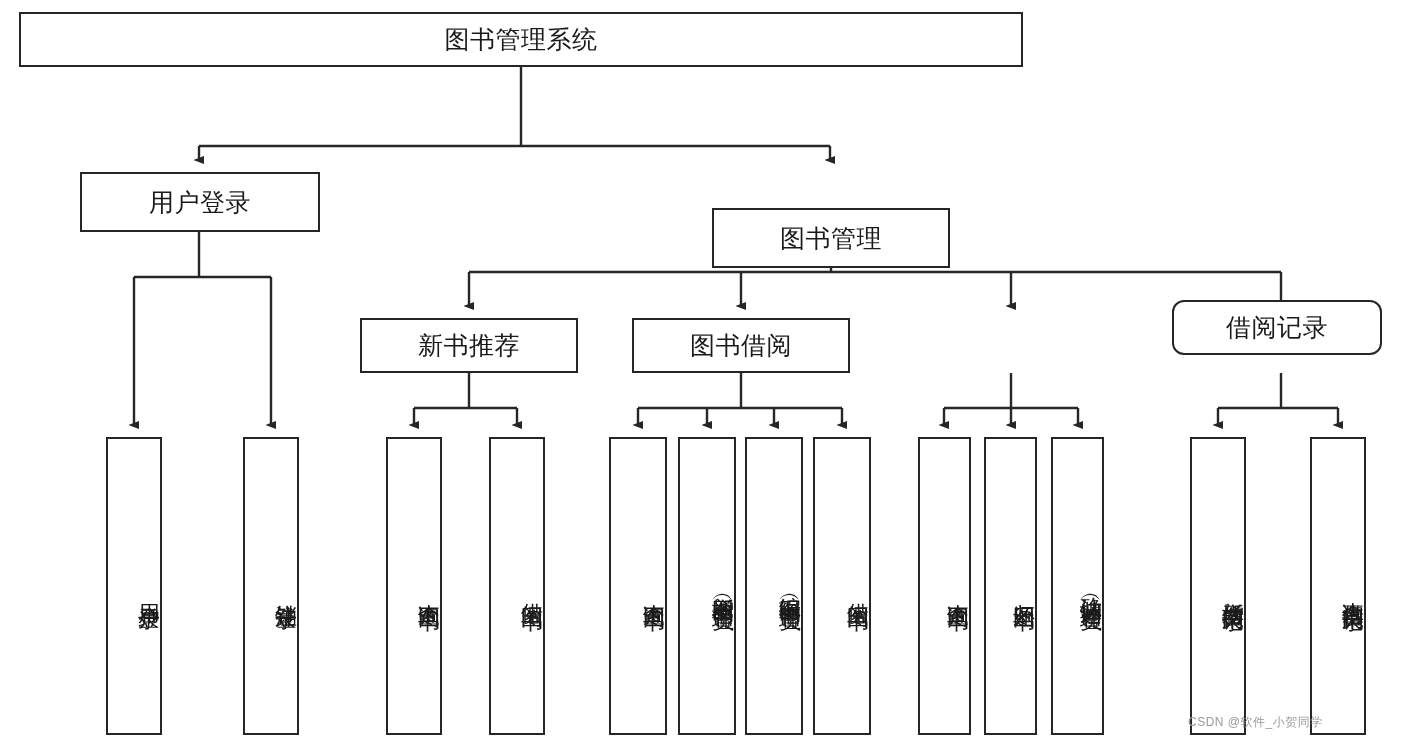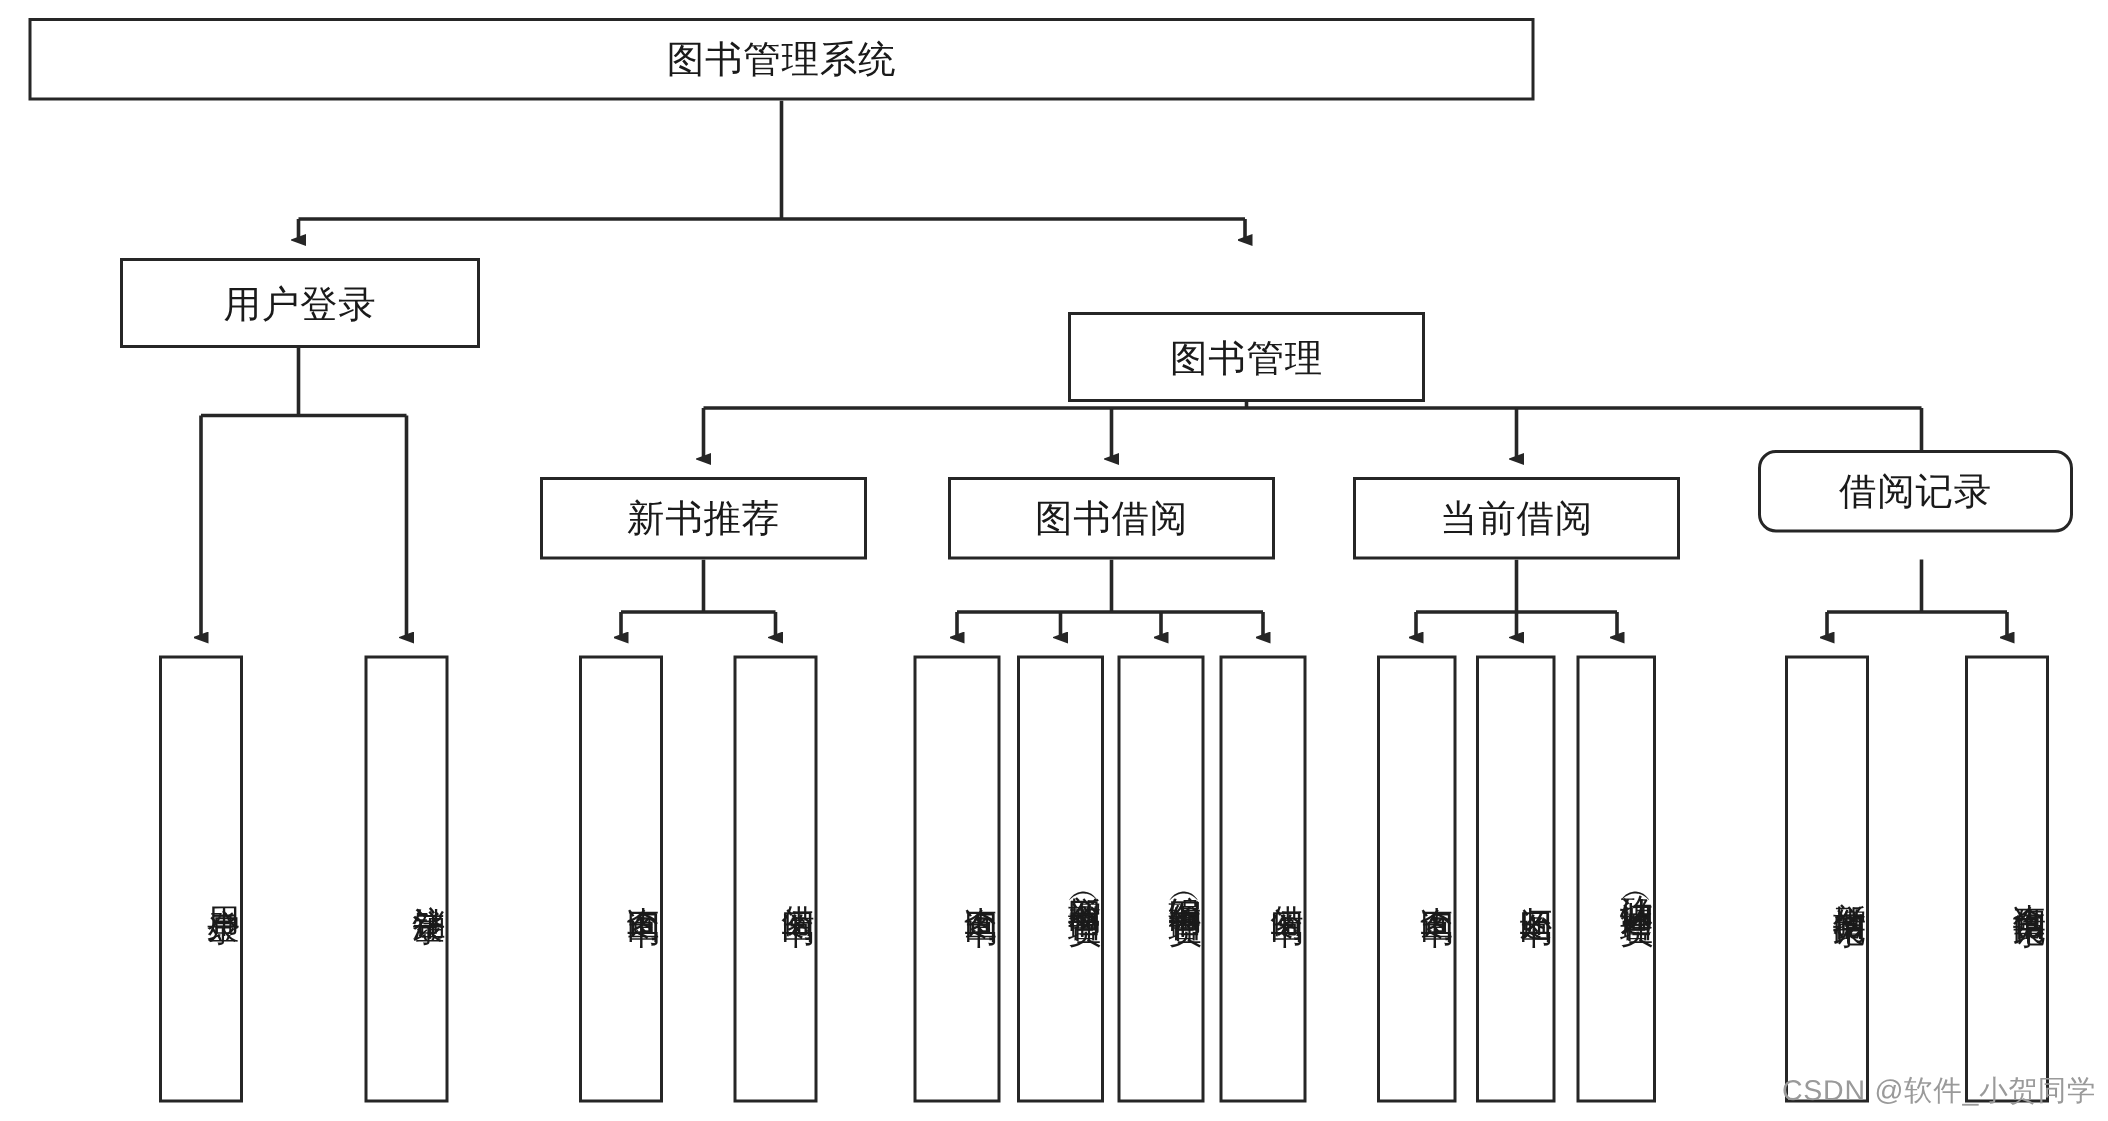--- a/index.html
+++ b/index.html
@@ -54,21 +54,21 @@
     left: 0;
     top: 0;
     width: 1405px;
     height: 747px;
     pointer-events: none;
   }
   .watermark {
     position: absolute;
     left: 1188px;
     top: 714px;
-    font-size: 19px;
+    font-size: 12px;
     color: #9a9a9a;
     white-space: nowrap;
     letter-spacing: 0.5px;
   }
 </style>
 </head>
 <body>
 
 <div id="canvas">
 
@@ -132,23 +132,20 @@
   <div class="node horiz" style="left:712px; top:188px; width:238px; height:60px;margin-top:20px;">
     <span>图书管理</span>
   </div>
 
   <div class="node horiz" style="left:632px; top:318px; width:218px; height:55px;">
     <span>图书借阅</span>
   </div>
   <div class="node horiz" style="left:360px; top:318px; width:218px; height:55px;">
     <span>新书推荐</span>
   </div>
-  <div class="node horiz" style="left:902px; top:318px; width:218px; height:55px;">
-    <span>当前借阅</span>
-  </div>
   <div class="node horiz" style="left:1172px; top:300px; width:210px; height:55px;border-radius:12px;">
     <span>借阅记录</span>
   </div>
 
   <div class="node vert" style="left:106px; top:437px; width:56px; height:298px;">
     <span class="vtext">用户登录</span>
   </div>
   <div class="node vert" style="left:243px; top:437px; width:56px; height:298px;">
     <span class="vtext">注销登录</span>
   </div>

